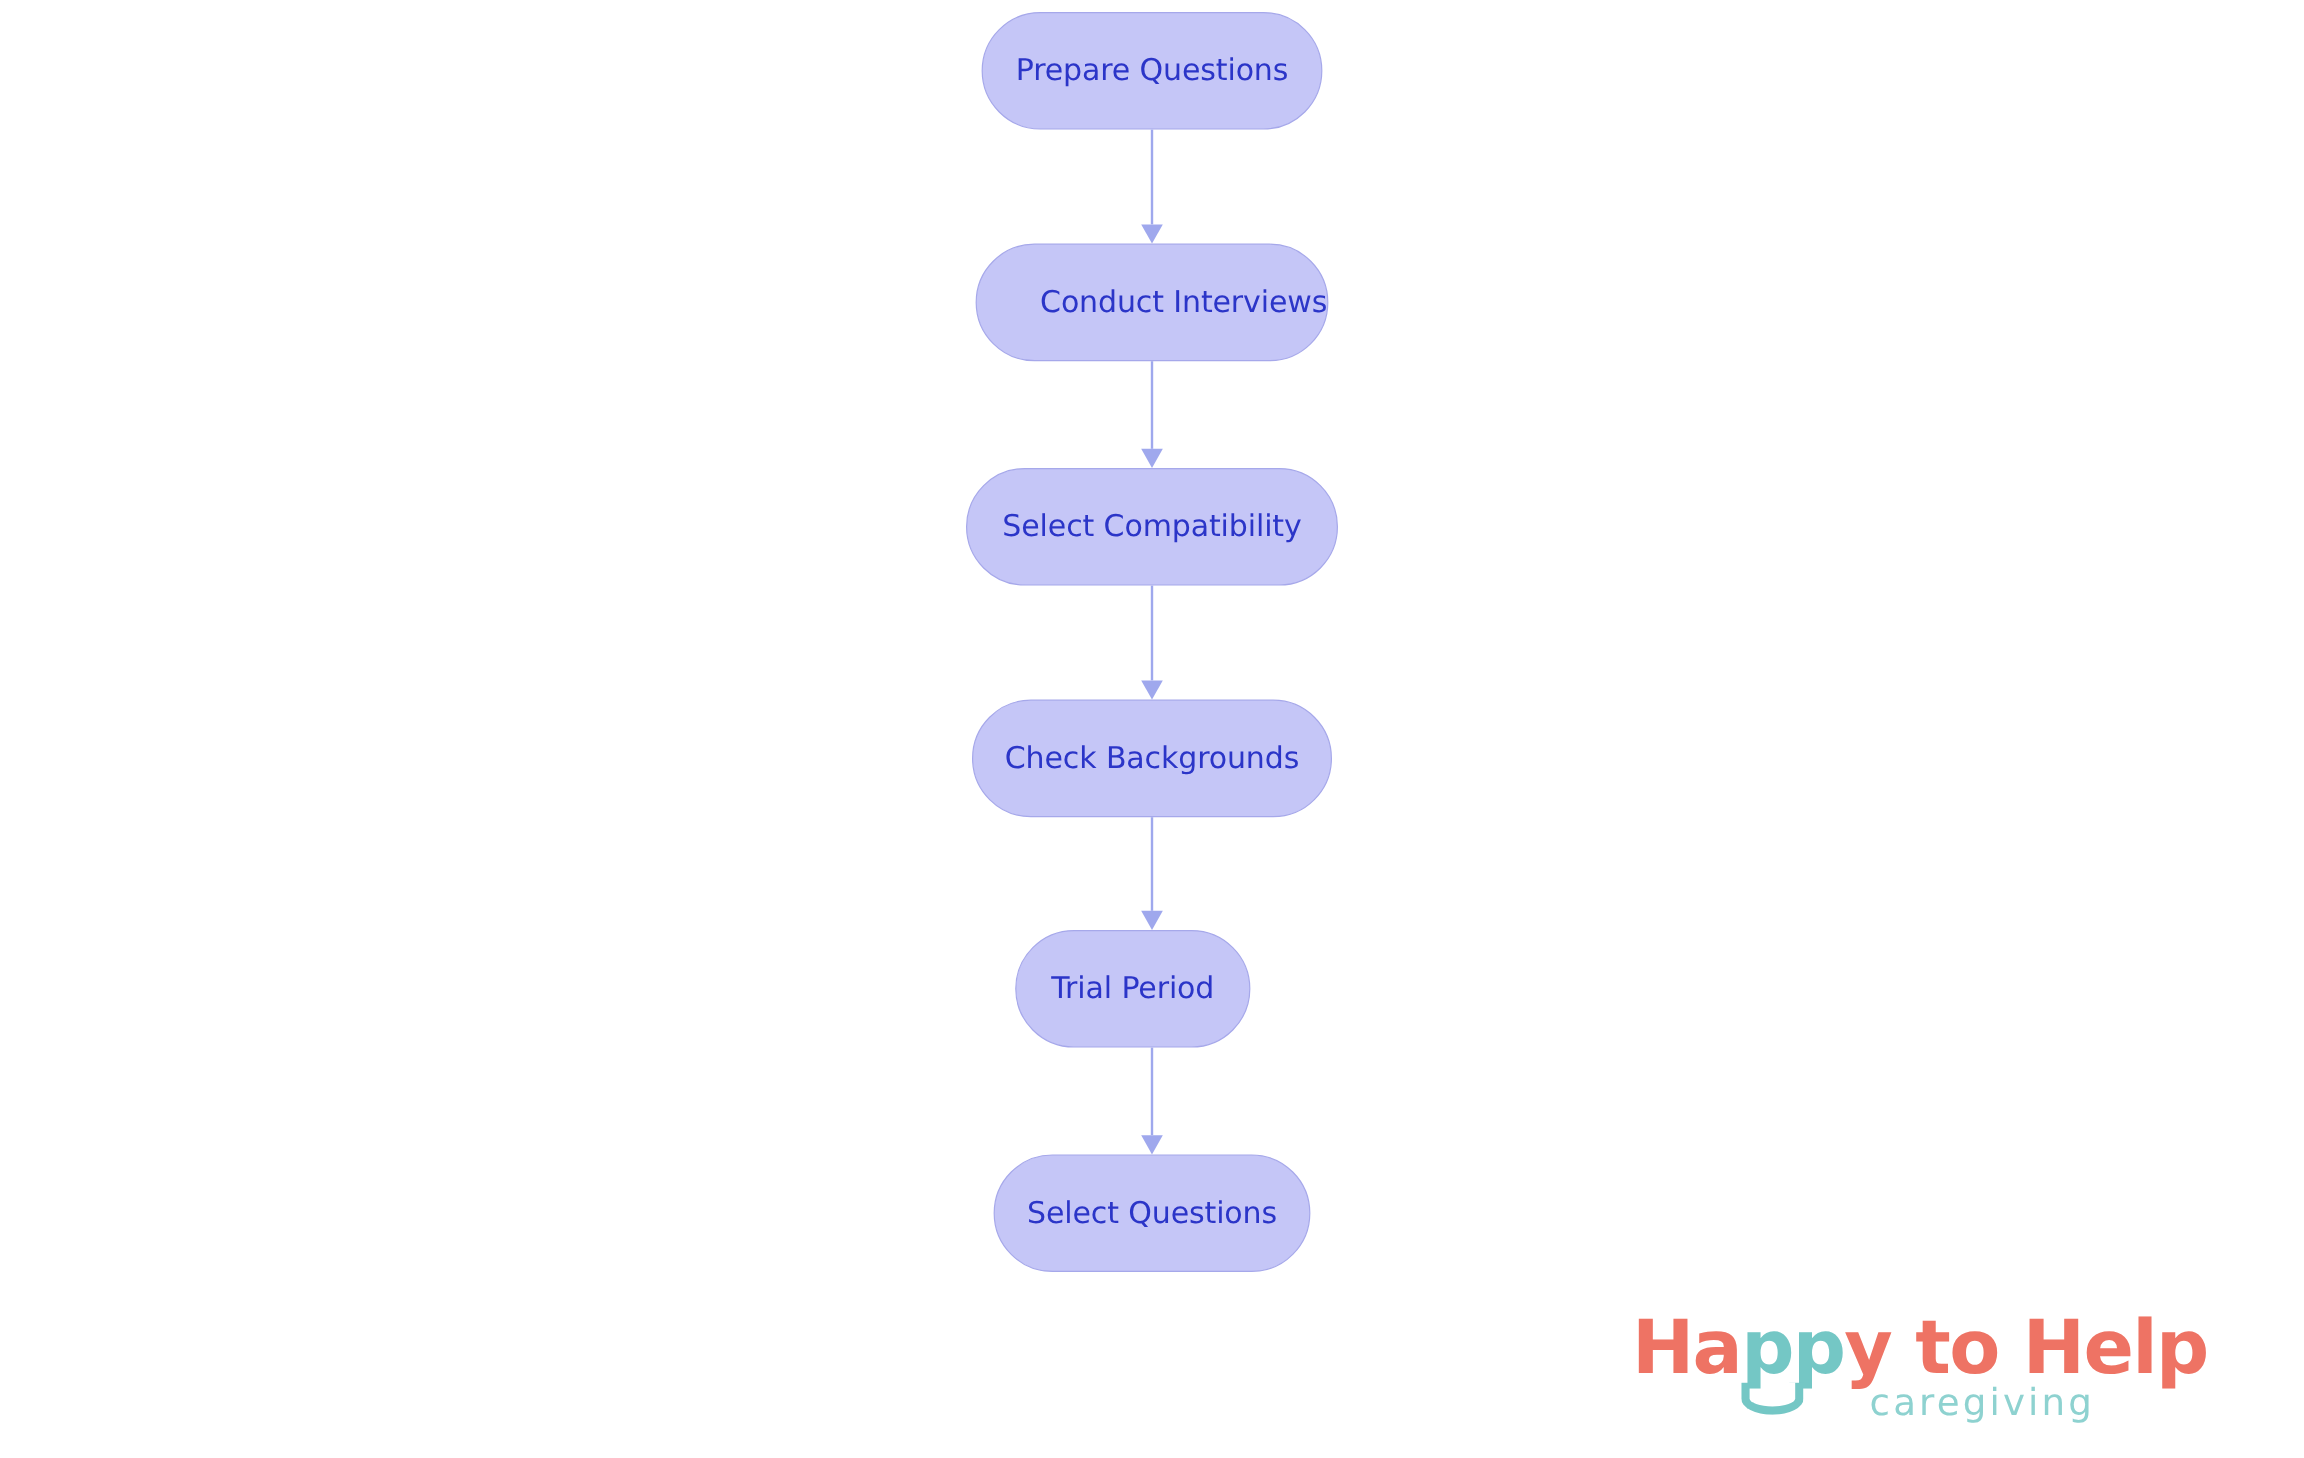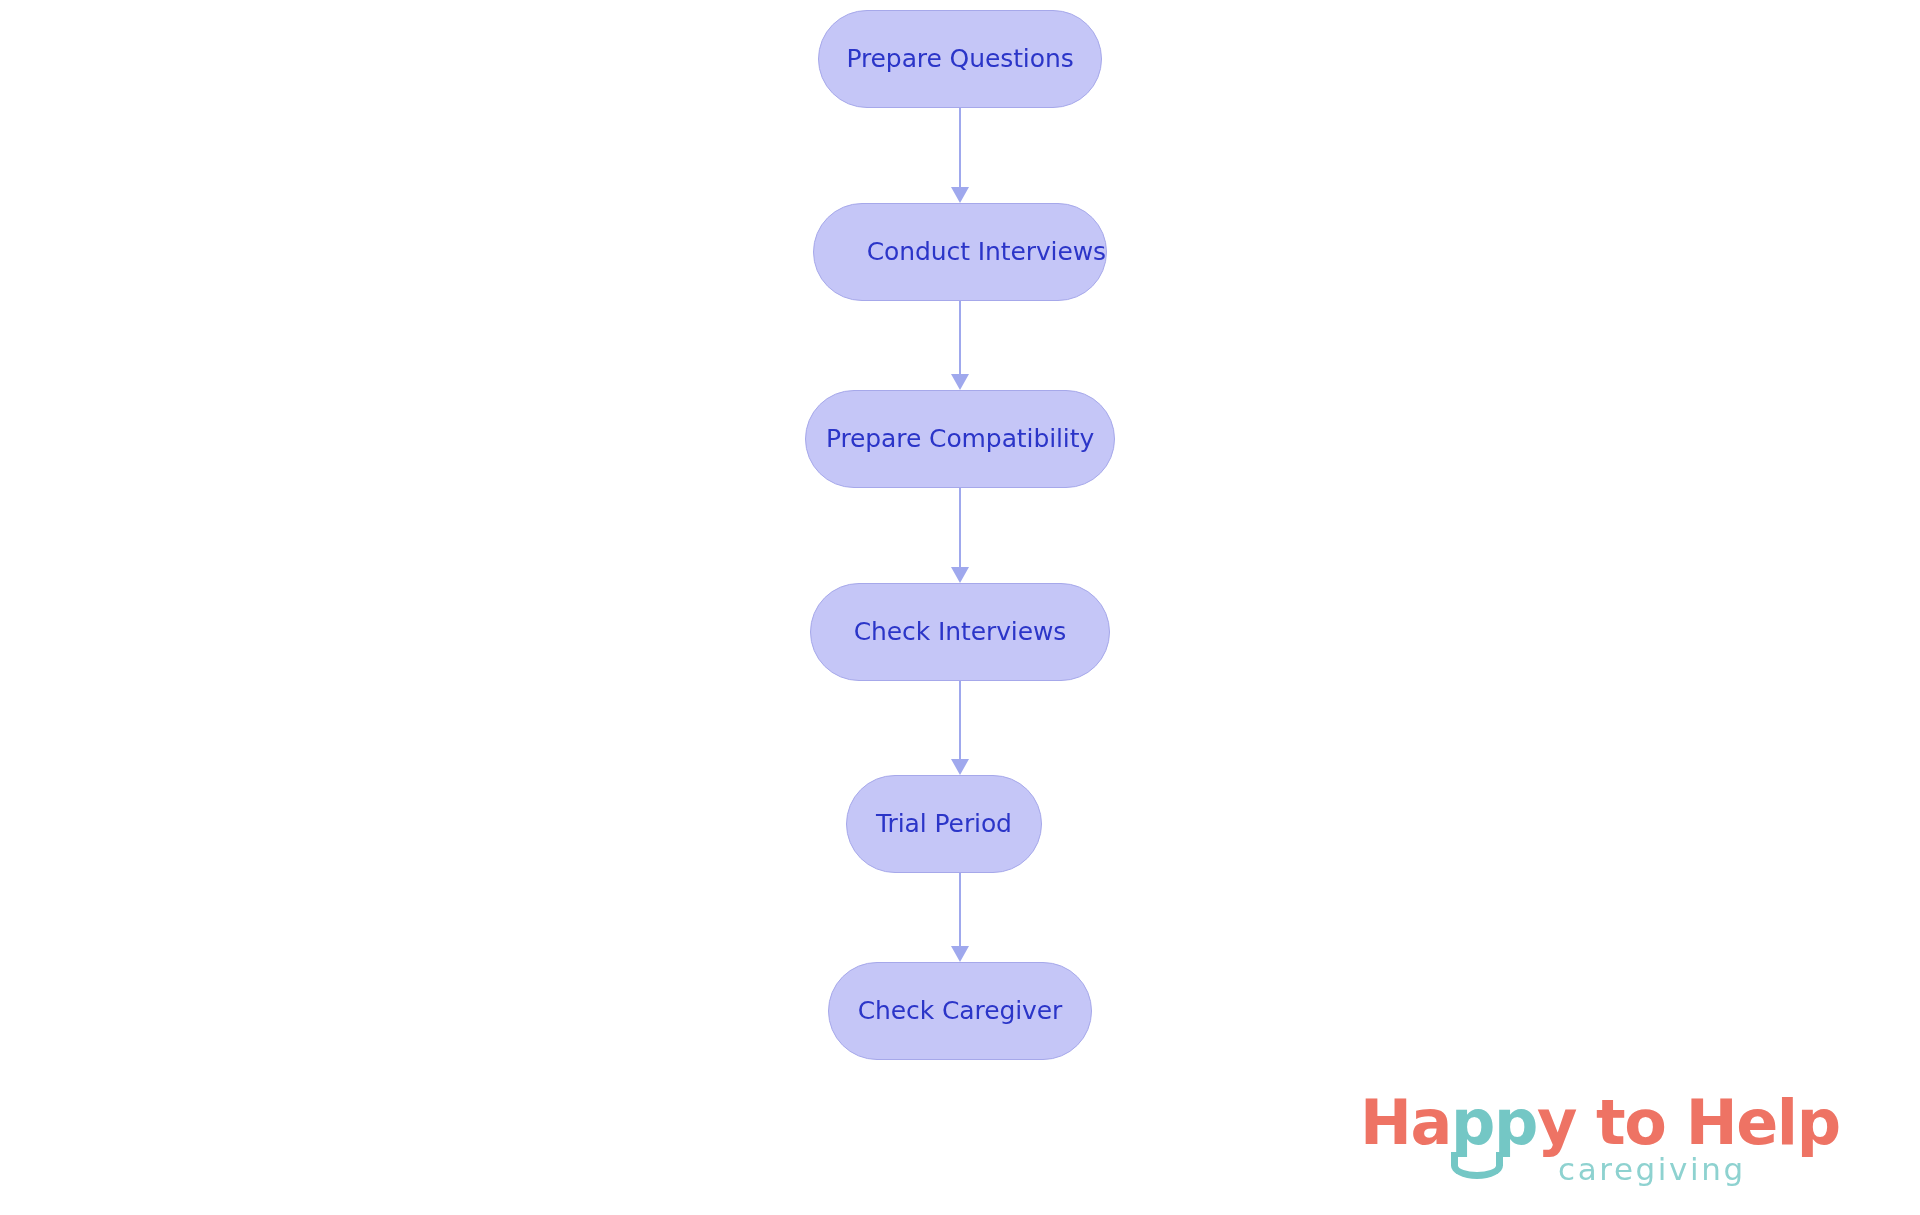--- a/index.html
+++ b/index.html
@@ -127,33 +127,33 @@
 
   <div class="flow-node" style="left:818px; top:10px; width:284px; height:98px;">
     <span class="node-label">Prepare Questions</span>
   </div>
 
   <div class="flow-node" style="left:813px; top:203px; width:294px; height:98px;justify-content:flex-end;">
     <span class="node-label">Conduct Interviews</span>
   </div>
 
   <div class="flow-node" style="left:805px; top:390px; width:310px; height:98px;">
-    <span class="node-label">Prepare Compatibility</span>
+    <span class="node-label">Select Compatibility</span>
   </div>
 
   <div class="flow-node" style="left:810px; top:583px; width:300px; height:98px;">
-    <span class="node-label">Check Interviews</span>
+    <span class="node-label">Check Backgrounds</span>
   </div>
 
   <div class="flow-node" style="left:846px; top:775px; width:196px; height:98px;">
     <span class="node-label">Trial Period</span>
   </div>
 
   <div class="flow-node" style="left:828px; top:962px; width:264px; height:98px;">
-    <span class="node-label">Check Caregiver</span>
+    <span class="node-label">Select Questions</span>
   </div>
 
   <div class="connector" style="left:960px; top:108px;">
     <div class="conn-line" style="height:79px;"></div>
     <div class="conn-head" style="top:79px;"></div>
   </div>
 
   <div class="connector" style="left:960px; top:301px;">
     <div class="conn-line" style="height:73px;"></div>
     <div class="conn-head" style="top:73px;"></div>

